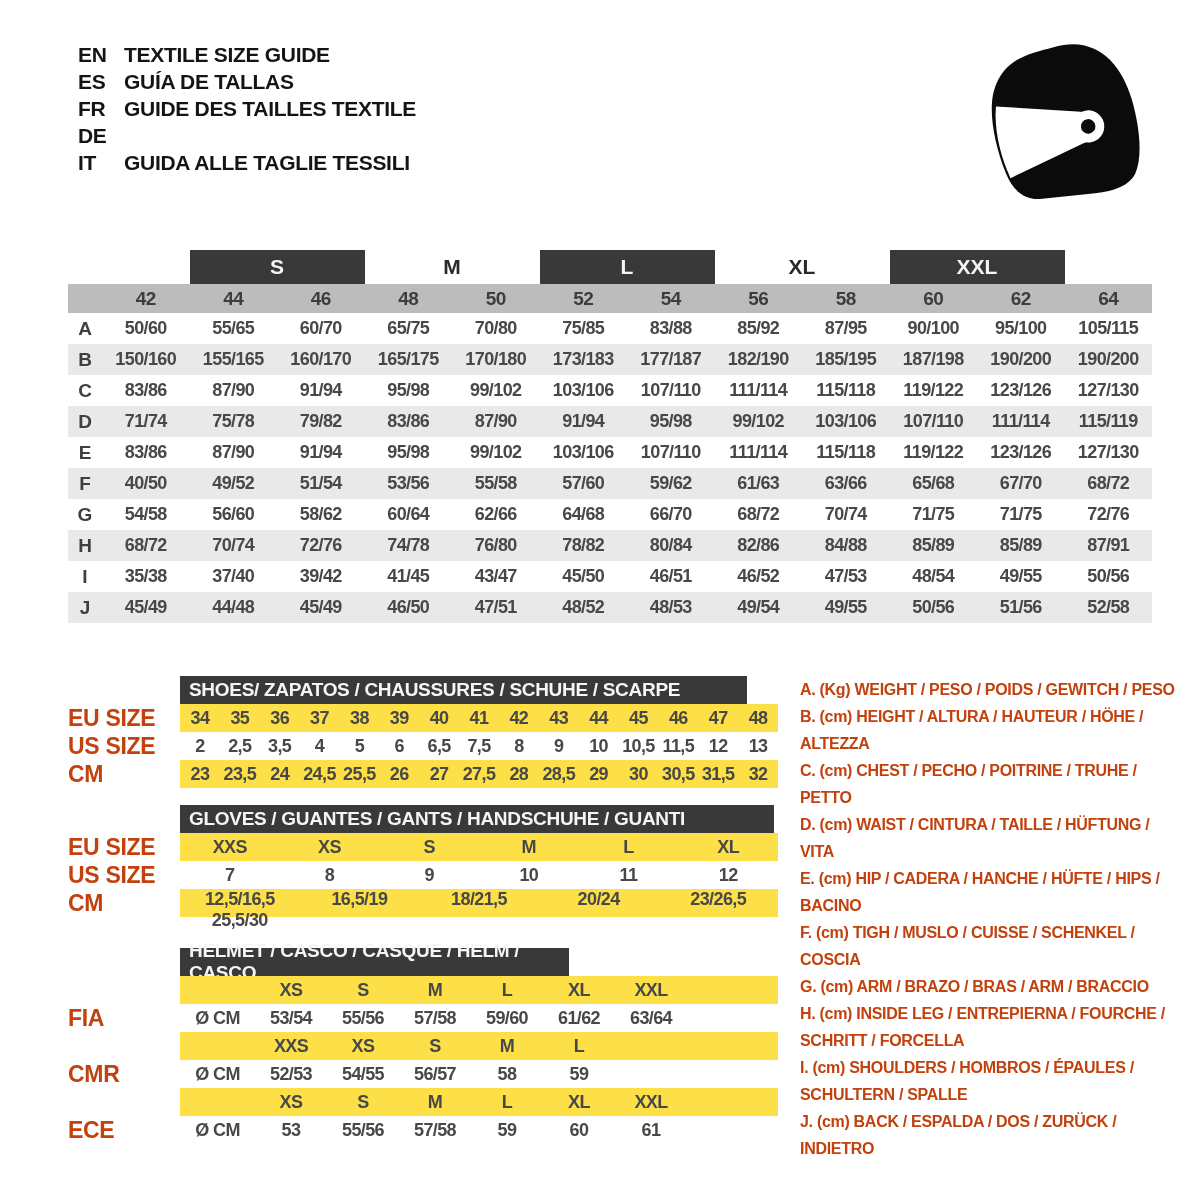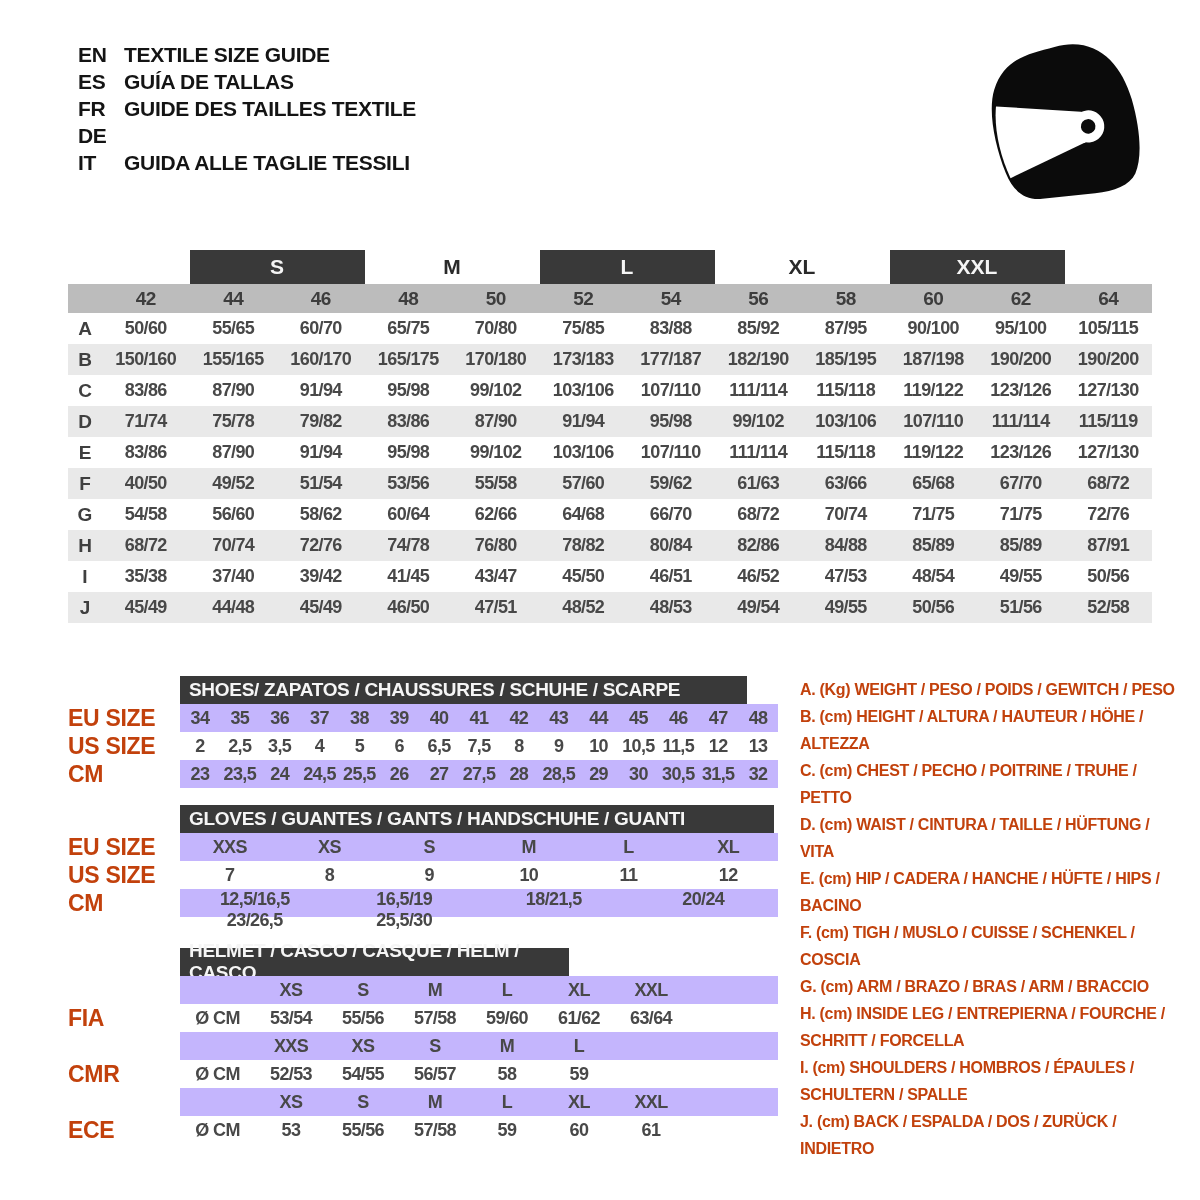--- a/index.html
+++ b/index.html
@@ -35,21 +35,21 @@
   #shoesSec{top:676px}
   #glovesSec{top:805px}
   #helmetSec{top:948px}
   .sec-row{display:flex;height:28px}
   .sec-label{width:112px;display:flex;align-items:center;font-size:23px;letter-spacing:-0.3px;color:#c2410c}
   .sec-title{background:#393939;color:#f5f5f5;display:flex;align-items:center;padding-left:9px;font-size:19px;letter-spacing:-0.3px;box-sizing:border-box}
   .sec-title.shoes{width:567px}
   .sec-title.gloves{width:594px}
   .sec-title.helmet{width:389px}
   .sec-table{width:598px;display:grid;align-items:center}
-  .sec-table.shaded{background:#c4b5fd}
+  .sec-table.shaded{background:#fde047}
   .sec-cell{text-align:center;font-size:18px;color:#484848;letter-spacing:-0.6px;white-space:nowrap}
   .helm-cols{grid-template-columns:75px repeat(6,72px) 1fr}
 
   
   #legend{position:absolute;left:800px;top:676px;width:376px}
   .legend-line{font-size:16px;line-height:27px;color:#c2410c;letter-spacing:-0.3px}
 </style>
 </head>
 <body>
 
@@ -364,21 +364,21 @@
           <div class="sec-cell">7</div>
           <div class="sec-cell">8</div>
           <div class="sec-cell">9</div>
           <div class="sec-cell">10</div>
           <div class="sec-cell">11</div>
           <div class="sec-cell">12</div>
         </div>
       </div>
       <div class="sec-row">
         <div class="sec-label">CM</div>
-        <div class="sec-table shaded" style="grid-template-columns: repeat(4, 1fr);">
+        <div class="sec-table shaded" style="grid-template-columns: repeat(5, 1fr);">
           <div class="sec-cell">12,5/16,5</div>
           <div class="sec-cell">16,5/19</div>
           <div class="sec-cell">18/21,5</div>
           <div class="sec-cell">20/24</div>
           <div class="sec-cell">23/26,5</div>
           <div class="sec-cell">25,5/30</div>
         </div>
       </div>
     </div>
   <div id="helmetSec" class="section">

